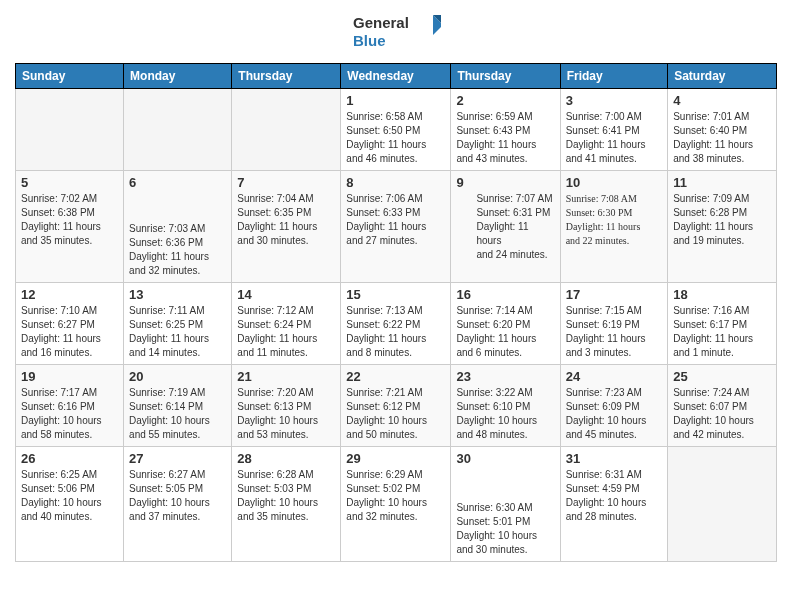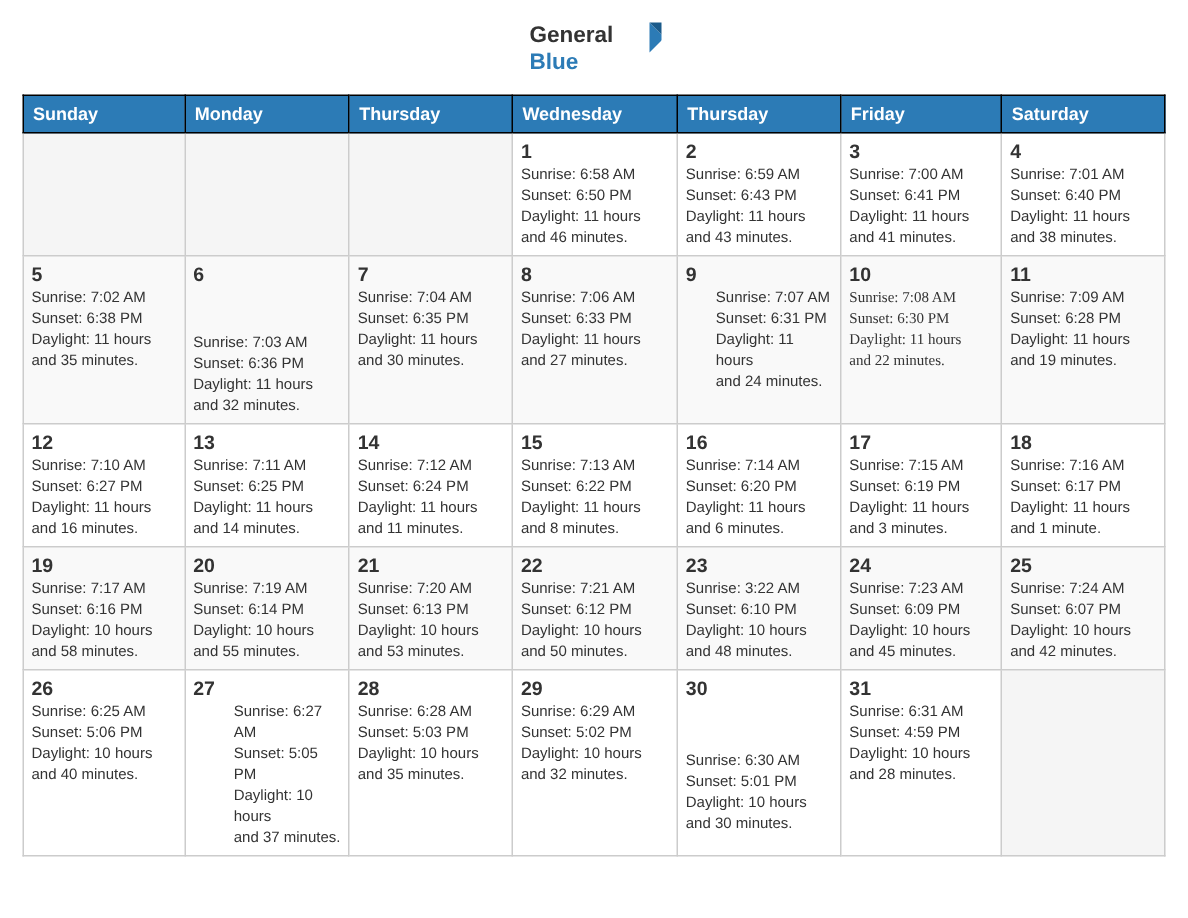--- a/index.html
+++ b/index.html
@@ -306,21 +306,21 @@
         <tr>
           <td>
             <span class="day-num">26</span>
             <div class="day-info" style="white-space: pre-line;">Sunrise: 6:25 AM
 Sunset: 5:06 PM
 Daylight: 10 hours
 and 40 minutes.</div>
           </td>
           <td>
             <span class="day-num">27</span>
-            <div class="day-info" style="white-space: pre-line; margin-left: 27px;">Sunrise: 6:27 AM
+            <div class="day-info" style="white-space: pre-line;">Sunrise: 6:27 AM
 Sunset: 5:05 PM
 Daylight: 10 hours
 and 37 minutes.</div>
           </td>
           <td>
             <span class="day-num">28</span>
             <div class="day-info" style="white-space: pre-line;">Sunrise: 6:28 AM
 Sunset: 5:03 PM
 Daylight: 10 hours
 and 35 minutes.</div>

